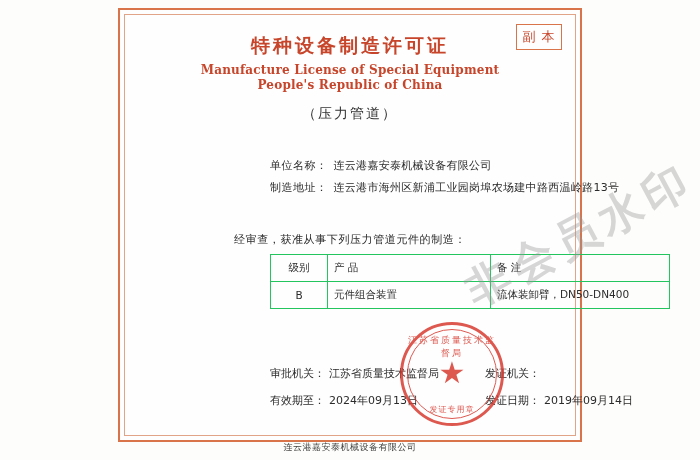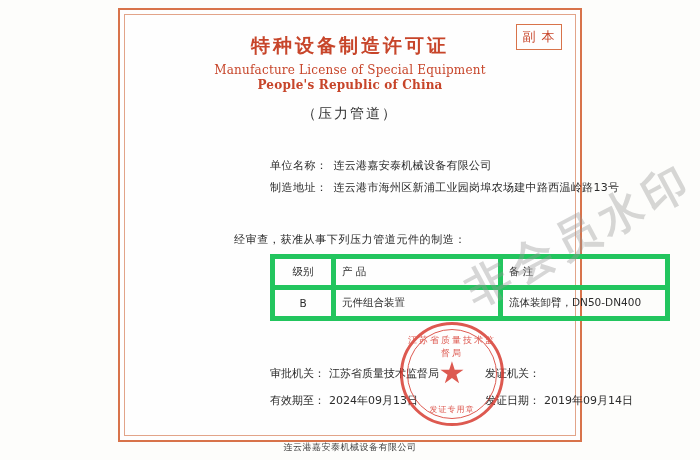--- a/index.html
+++ b/index.html
@@ -74,21 +74,21 @@
   }
   .title-cn2 {
     font-size: 19px;
     letter-spacing: 3px;
     font-weight: bold;
     line-height: 1.45;
   }
   .title-en1 {
     font-family: "DejaVu Serif", serif;
     font-size: 12px;
-    font-weight: normal;
+    font-weight: bold;
     margin-top: 3px;
     letter-spacing: 0.2px;
   }
   .title-en2 {
     font-family: "DejaVu Serif", serif;
     font-size: 12px;
     font-weight: bold;
     letter-spacing: 0.2px;
     margin-top: 1px;
   }
@@ -154,21 +154,21 @@
     width: 400px;
   }
   table.items {
     border-collapse: collapse;
     width: 100%;
     font-size: 10.5px;
     color: #2b2b2b;
   }
   table.items th,
   table.items td {
-    border: 5px solid #22c55e;
+    border: 1px solid #22c55e;
     padding: 4px 6px;
     text-align: left;
     font-weight: normal;
     height: 18px;
   }
   table.items th.c-level, table.items td.c-level {
     width: 44px;
     text-align: center;
   }
   table.items th.c-prod, table.items td.c-prod {

